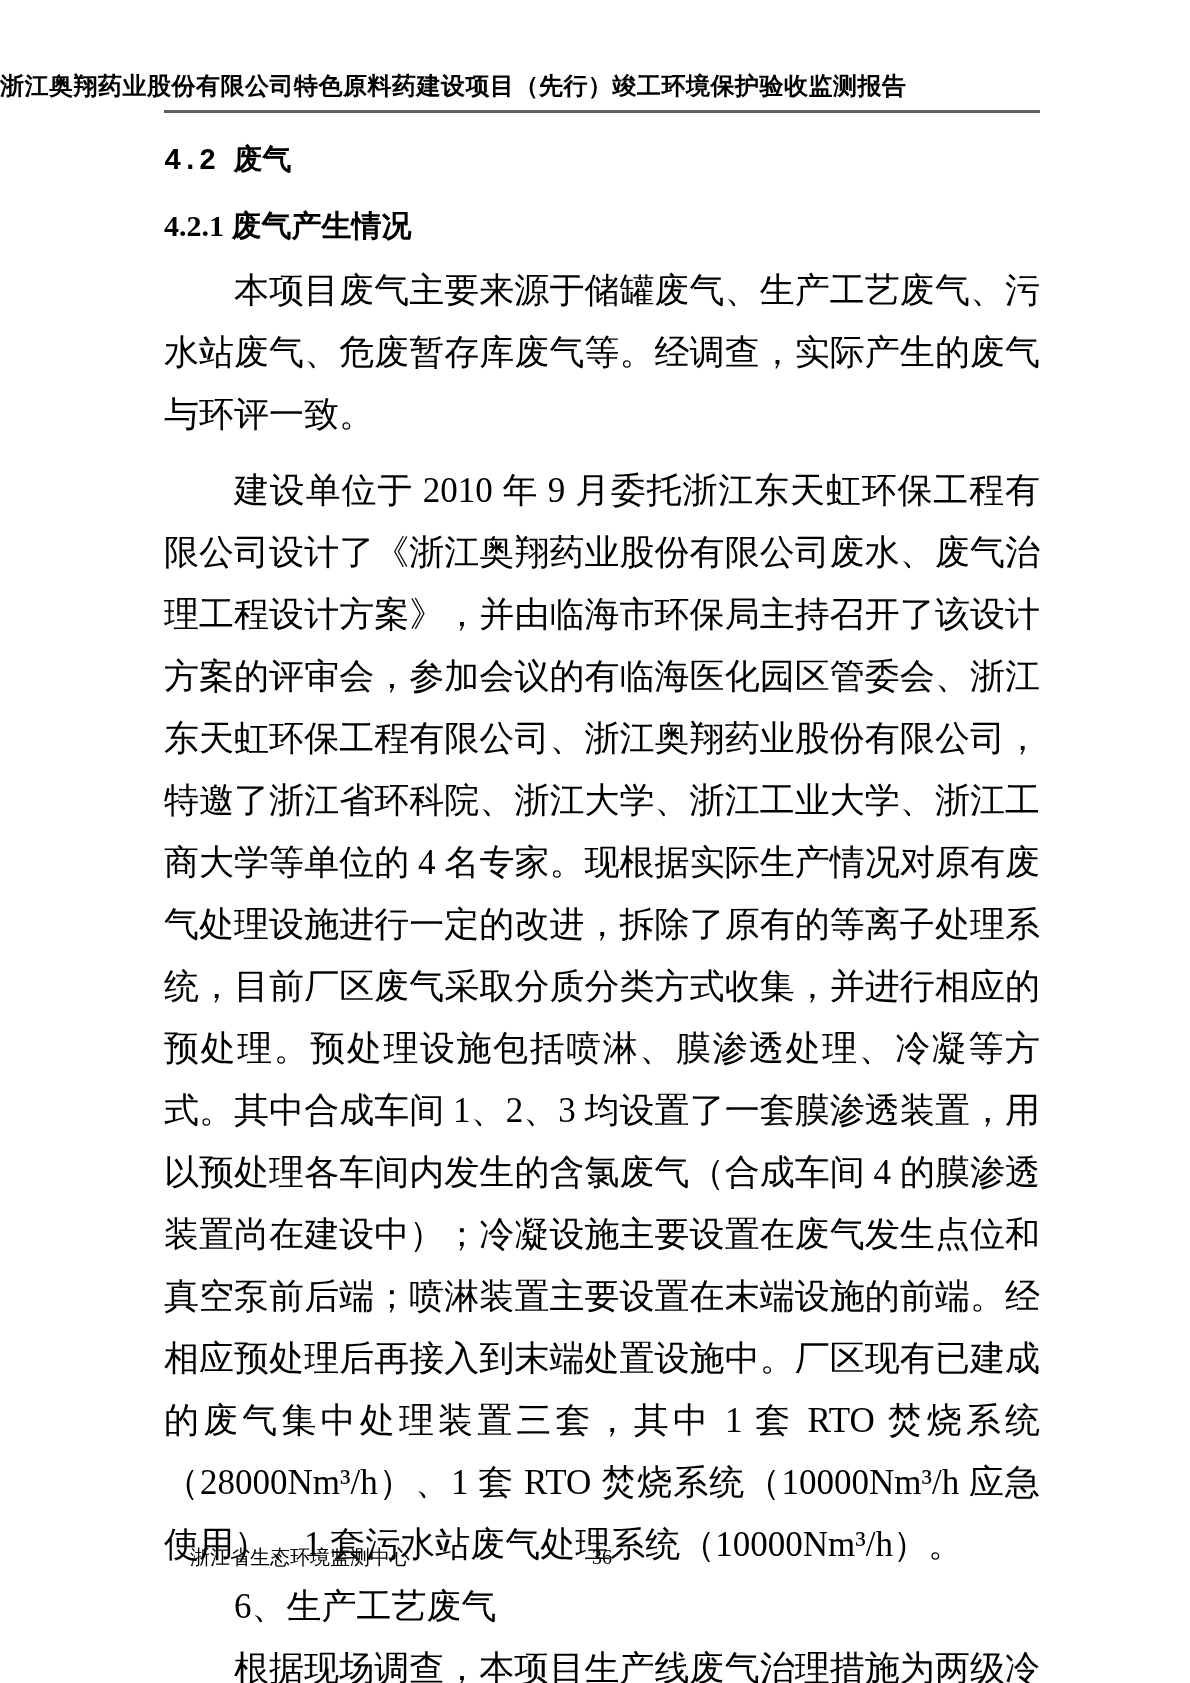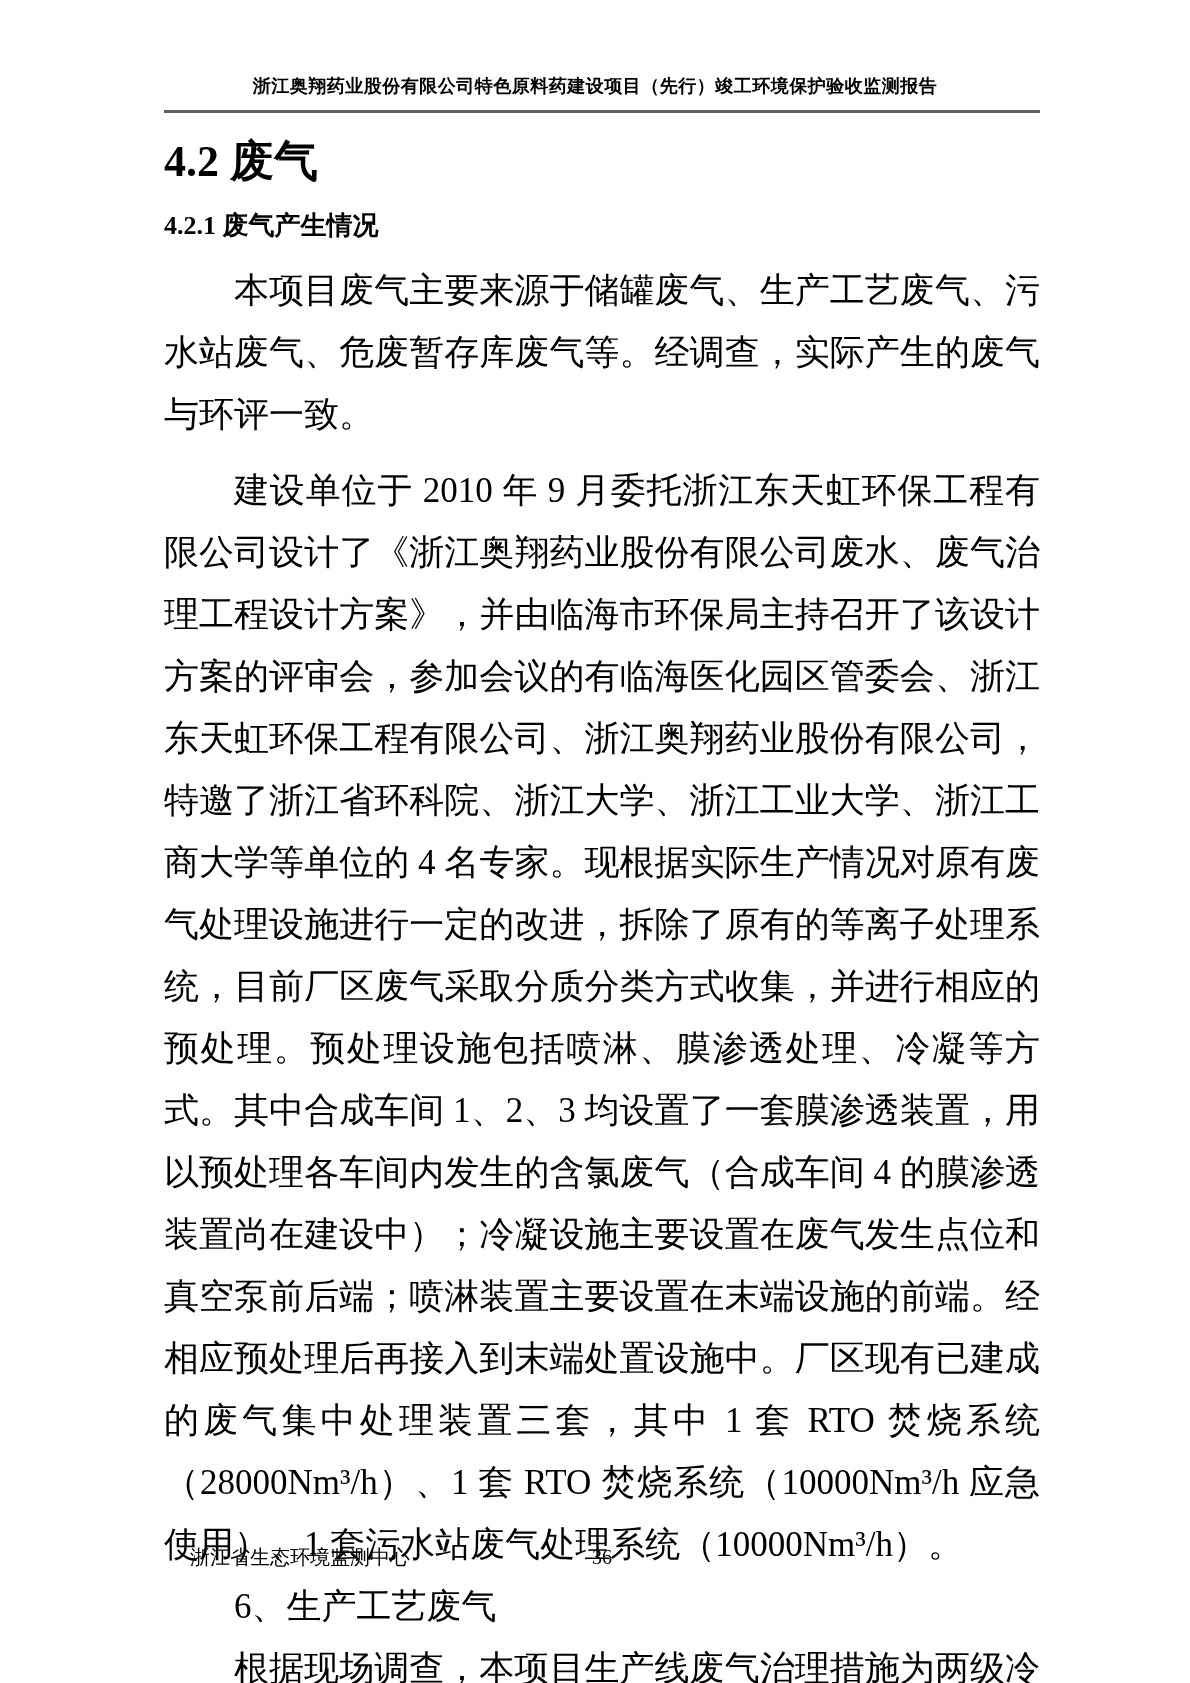--- a/index.html
+++ b/index.html
@@ -18,47 +18,47 @@
   }
   
   .doc-header {
     position: absolute;
     top: 0;
     left: 0;
     right: 0;
   }
   .doc-header-title {
     margin-top: 74px;
-    text-align: center;
-    font-size: 18px;
+    font-size: 24px;
     line-height: 24px;
     font-weight: bold;
     letter-spacing: 0.5px;
   }
   .doc-header-rule {
     height: 3px;
     background: #5f5f5f;
     margin: 12px 150px 0 164px;
   }
   
   .doc-body {
     position: absolute;
     left: 164px;
     top: 130px;
     width: 876px;
   }
   .doc-body h1 {
     margin: 10px 0 0 0;
-    font-size: 44px;
+    font-size: 29px;
     line-height: 44px;
     font-weight: bold;
+    font-family: Liberation Mono, monospace;
   }
   .doc-body h2 {
     margin: 0;
-    font-size: 26px;
+    font-size: 30px;
     line-height: 40px;
     font-weight: bold;
   }
   .doc-body h2.gap-lg { margin-top: 22px; }
   .doc-body h2.gap-sm { margin-top: 12px; }
   .doc-body p {
     margin: 0;
     font-size: 35px;
     line-height: 62px;
     text-align: justify;

